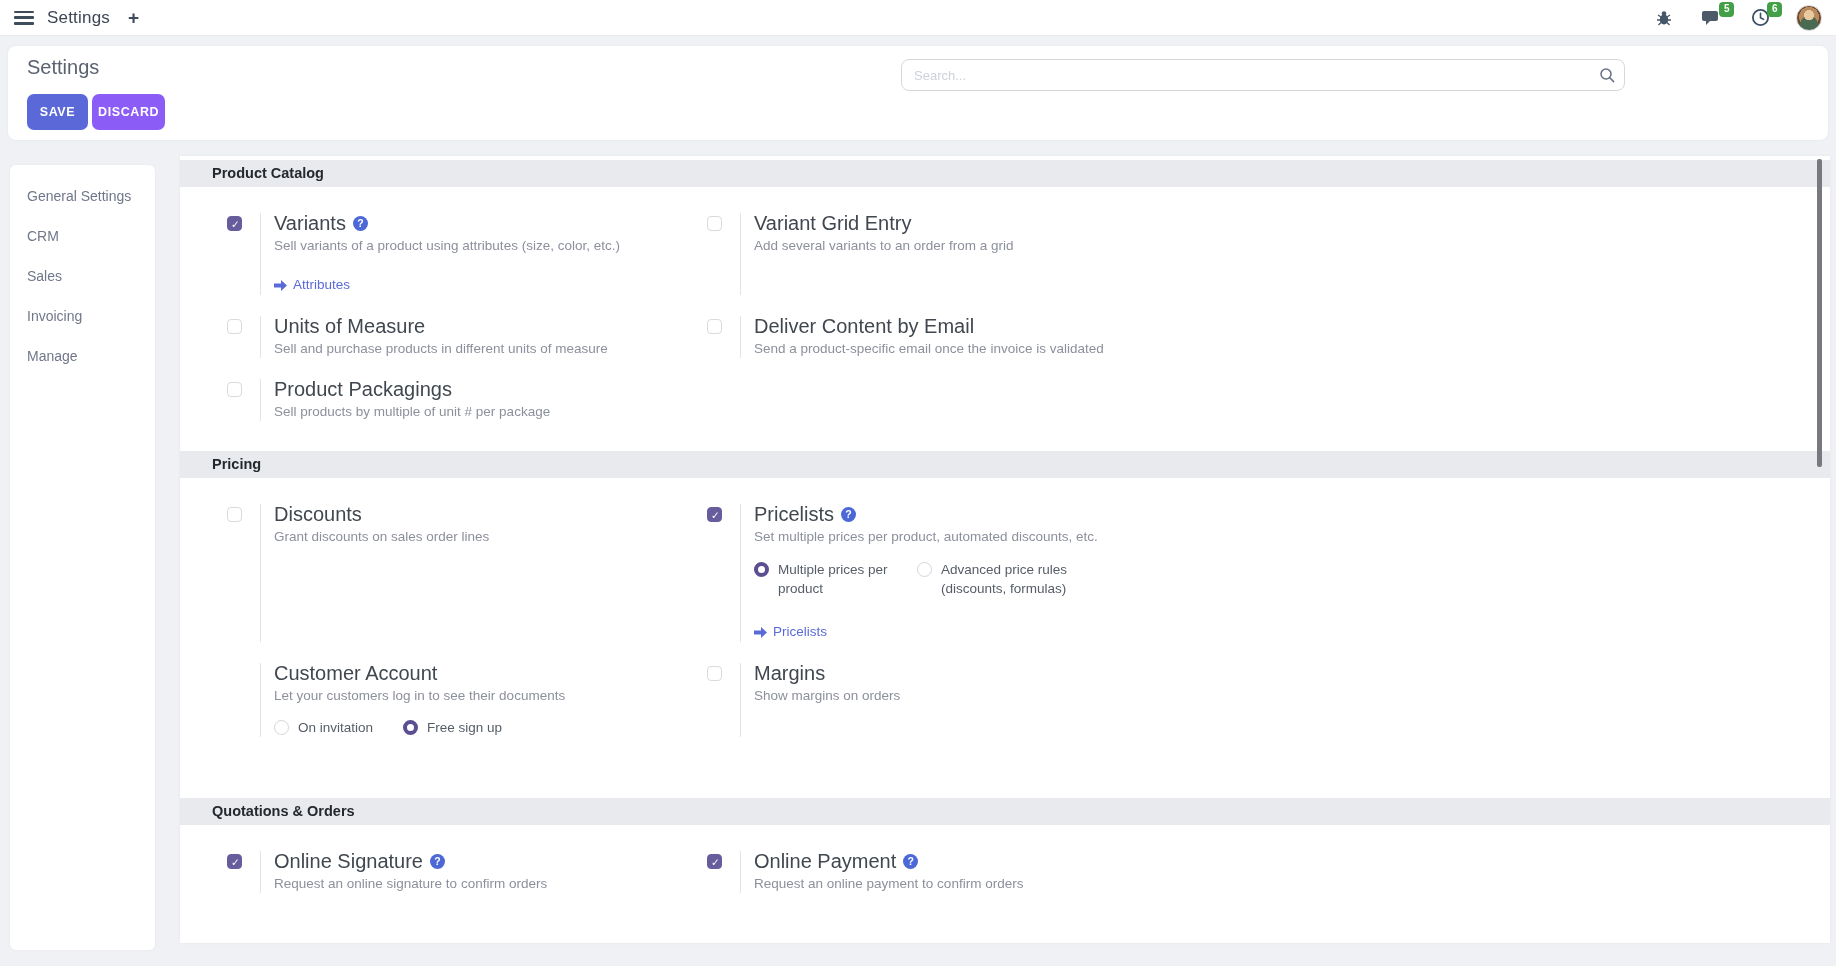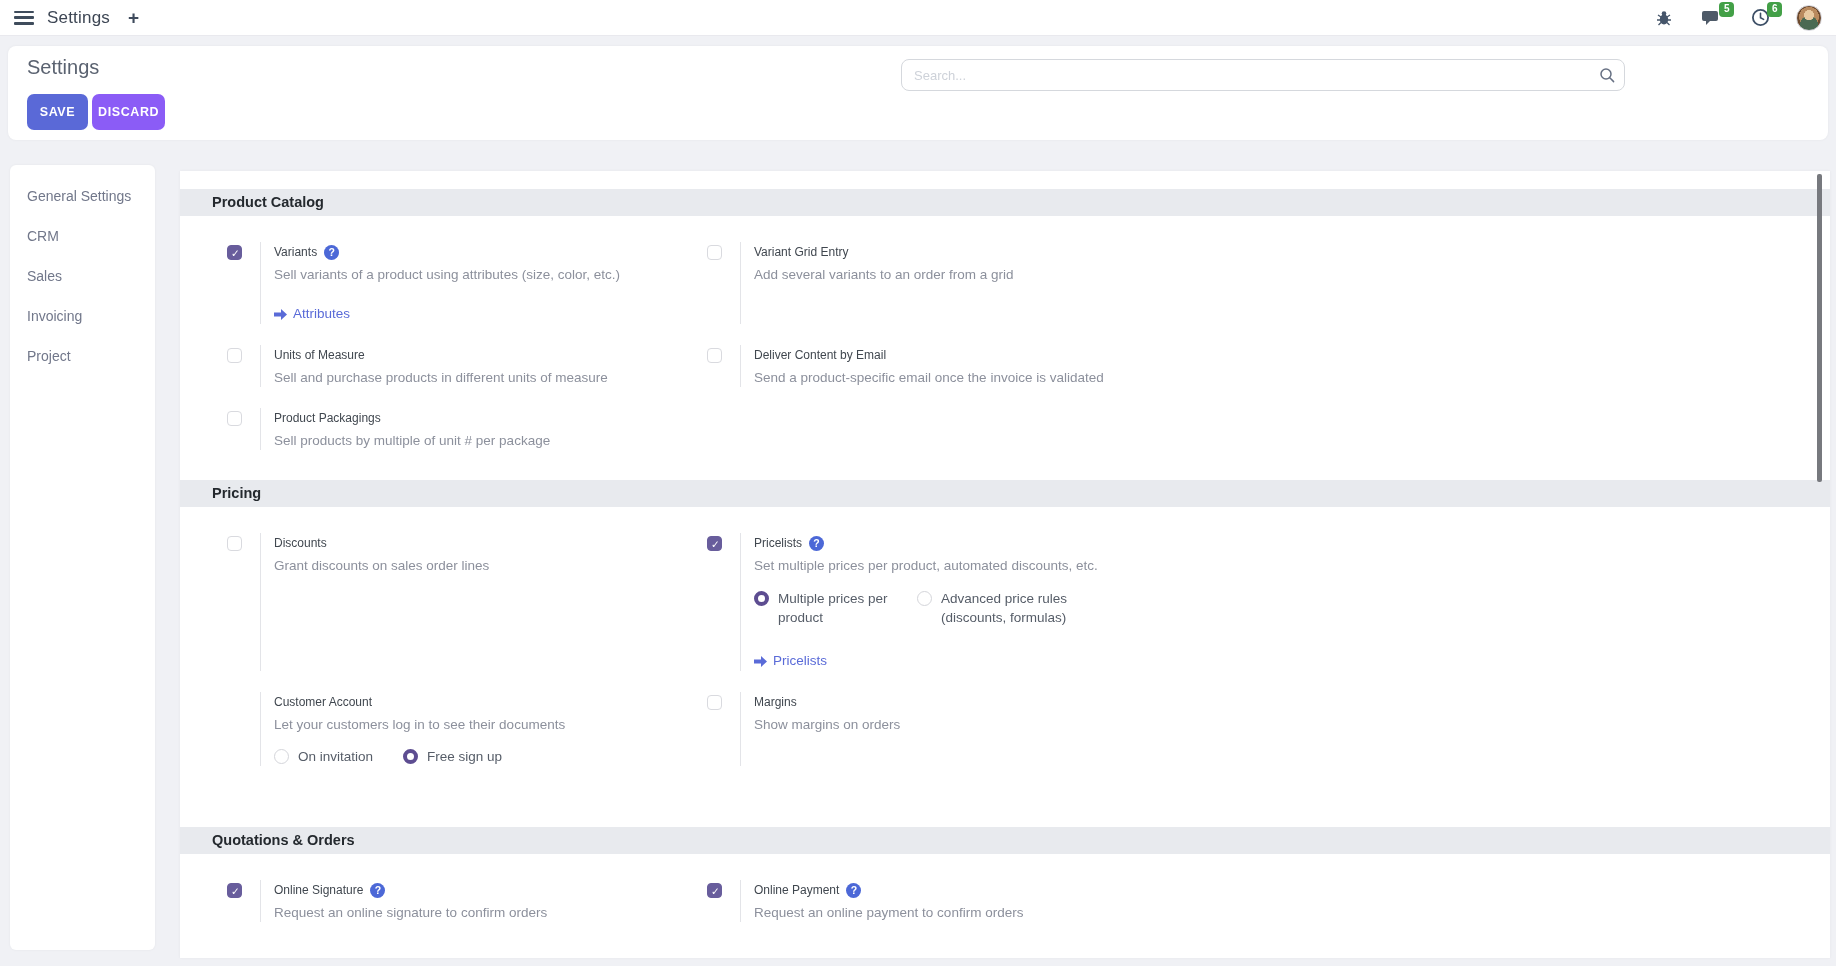--- a/index.html
+++ b/index.html
@@ -56,23 +56,23 @@
   .sidebar{
     position:absolute;left:10px;top:165px;width:145px;bottom:16px;
     background:#ffffff;border-radius:6px;box-shadow:0 0 3px rgba(0,0,0,.05);
     padding-top:11px;box-sizing:border-box;
   }
   .side-item{
     padding:11px 8px 11px 17px;font-size:14px;color:#71778a;cursor:pointer;line-height:18px;
   }
   
   .main-card{
-    position:absolute;left:180px;top:171px;width:1650px;height:787px;
+    position:absolute;left:180px;top:156px;width:1650px;height:787px;
     background:#ffffff;overflow:hidden;box-shadow:0 0 3px rgba(0,0,0,.05);
-    padding-top:18px;box-sizing:border-box;
+    padding-top:4px;box-sizing:border-box;
   }
   .scroll-thumb{
     position:absolute;right:8px;top:3px;width:5px;height:308px;
     background:#77797e;border-radius:2px;cursor:grab;z-index:4;
   }
   .section-header{
     height:27px;line-height:27px;background:#e8eaee;
     padding-left:32px;font-size:14.5px;font-weight:700;color:#24292e;
   }
   .settings-grid{
@@ -85,21 +85,21 @@
   .checkbox{
     display:inline-block;width:15px;height:15px;border-radius:4px;box-sizing:border-box;
     border:1px solid #d9dadf;background:#fff;cursor:pointer;position:relative;
   }
   .checkbox.checked{background:#685d9c;border-color:#685d9c;}
   .checkbox.checked::after{
     content:"✓";position:absolute;left:0;top:0;width:15px;height:15px;line-height:15px;
     text-align:center;font-size:10.5px;font-weight:700;color:#fff;
   }
   .label-line{display:flex;align-items:center;gap:7px;height:21px;}
-  .setting-label{font-size:12px;color:#40474f;line-height:21px;}
+  .setting-label{font-size:20px;color:#40474f;line-height:21px;}
   .help-icon{
     display:inline-block;width:15px;height:15px;border-radius:50%;background:#4c68d7;
     color:#fff;font-size:10.5px;font-weight:700;text-align:center;line-height:15px;cursor:pointer;
   }
   .setting-desc{font-size:13.5px;color:#8c909c;line-height:19px;margin-top:2px;}
   .setting-desc.narrow{max-width:370px;}
   .setting-link{
     display:flex;align-items:center;gap:6px;margin-top:20px;
     font-size:13.5px;color:#5a6bd8;cursor:pointer;line-height:20px;
   }
@@ -164,21 +164,21 @@
       </svg>
     </span>
   </div>
 </div>
 
 <div class="sidebar">
   <div class="side-item">General Settings</div>
   <div class="side-item">CRM</div>
   <div class="side-item">Sales</div>
   <div class="side-item">Invoicing</div>
-  <div class="side-item">Project</div>
+  <div class="side-item">Manage</div>
 </div>
 
 <div class="main-card">
   <div class="scroll-thumb"></div>
 
   <div class="section-header">Product Catalog</div>
   <div class="settings-grid">
 
     <div class="setting">
       <div class="cb-col"><span class="checkbox checked"></span></div>

